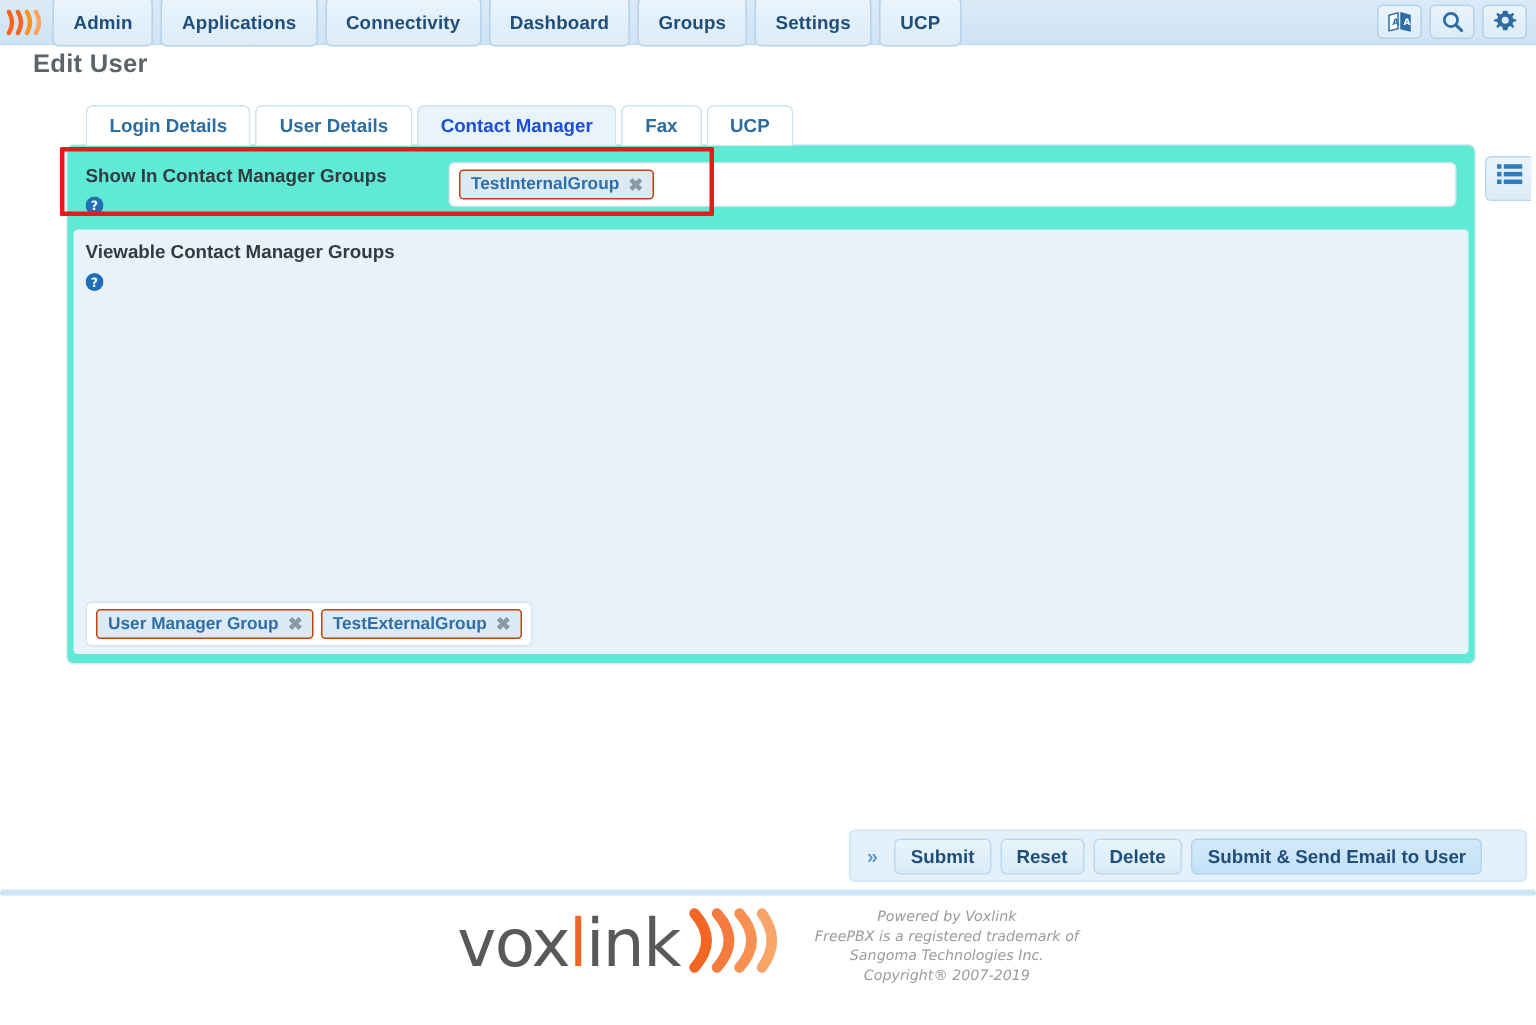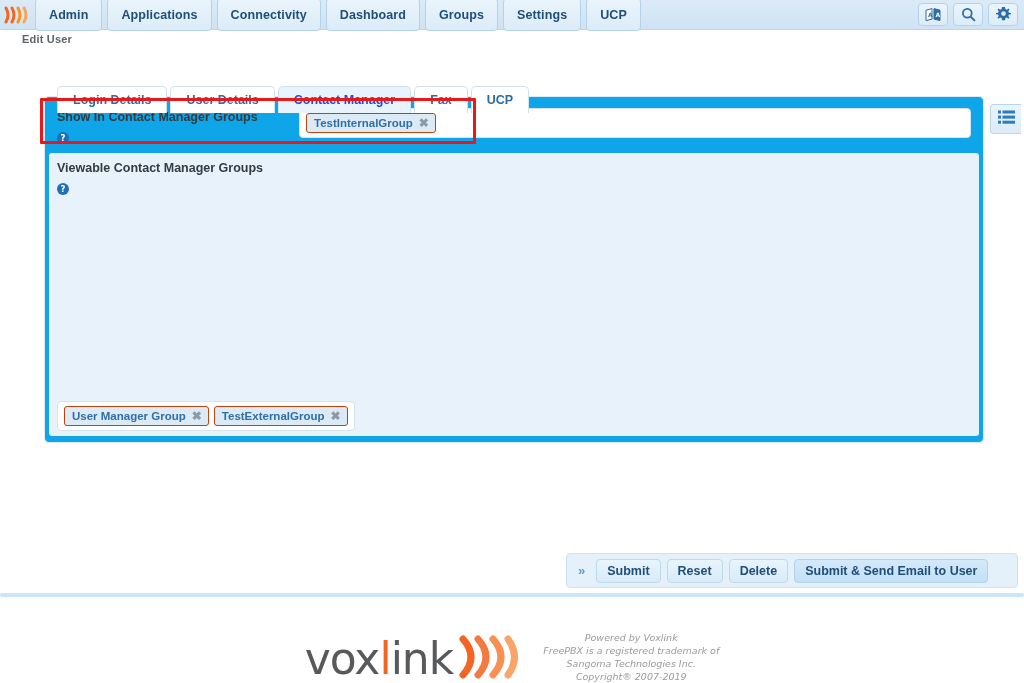--- a/index.html
+++ b/index.html
@@ -60,21 +60,21 @@
     border: 1px solid #b4d3ea;
     border-radius: 4px;
     cursor: pointer;
   }
   .nav-icon-btn svg { display: block; }
 
   
   .page-title {
     position: absolute;
     top: 33px; left: 22px;
-    font-size: 11px;
+    font-size: 17px;
     font-weight: bold;
     color: #5d6468;
     letter-spacing: .2px;
   }
 
   
   .tabs {
     position: absolute;
     top: 70px; left: 57px;
     display: flex;
@@ -88,34 +88,33 @@
     display: flex; align-items: center;
     font-size: 12.5px;
     font-weight: bold;
     color: #2b6ca3;
     background: #ffffff;
     border: 1px solid #cfe2f0;
     border-bottom: none;
     border-radius: 5px 5px 0 0;
     cursor: pointer;
     white-space: nowrap;
-    margin-top: 16px;
   }
   .tab.active {
     background: #e9f3fb;
     color: #1d4ed8;
     border-color: #cfe2f0;
   }
 
   
   .panel {
     position: absolute;
     top: 96px; left: 44px;
     width: 940px;
-    background: #0ea5e9;
+    background: #5eead4;
     border: 1px solid #dbeaf5;
     border-radius: 5px;
     padding: 5px 4px 6px 4px;
   }
   .form-row {
     position: relative;
     display: flex;
     align-items: flex-start;
     min-height: 42px;
     border-radius: 3px;
@@ -247,21 +246,21 @@
     border-radius: 2px;
   }
 
   
   .footer {
     position: absolute;
     top: 605px; left: 0;
     width: 1024px;
     height: 78px;
     display: flex;
-    align-items: flex-end;
+    align-items: flex-start;
     justify-content: center;
     gap: 22px;
   }
   .vox-logo {
     display: flex;
     align-items: center;
     gap: 6px;
   }
   .vox-word {
     font-size: 44px;

